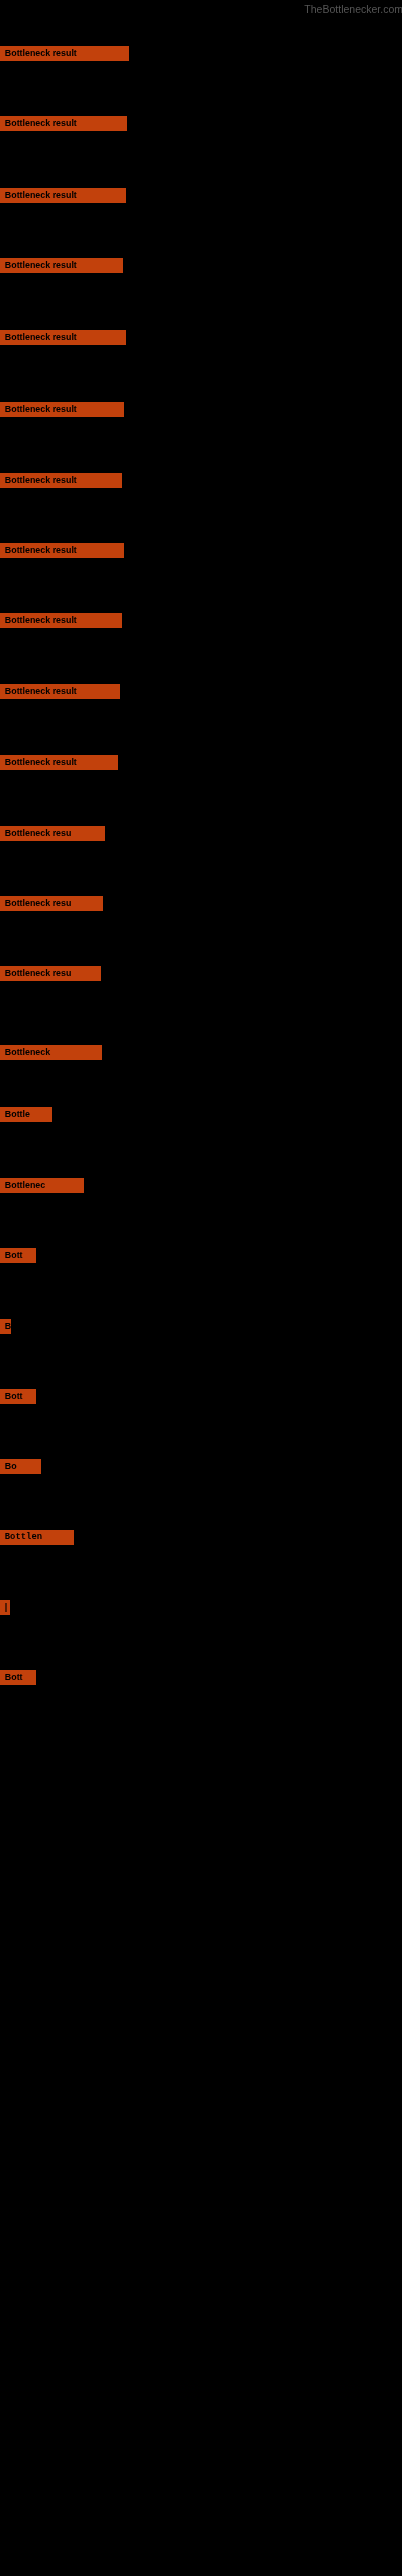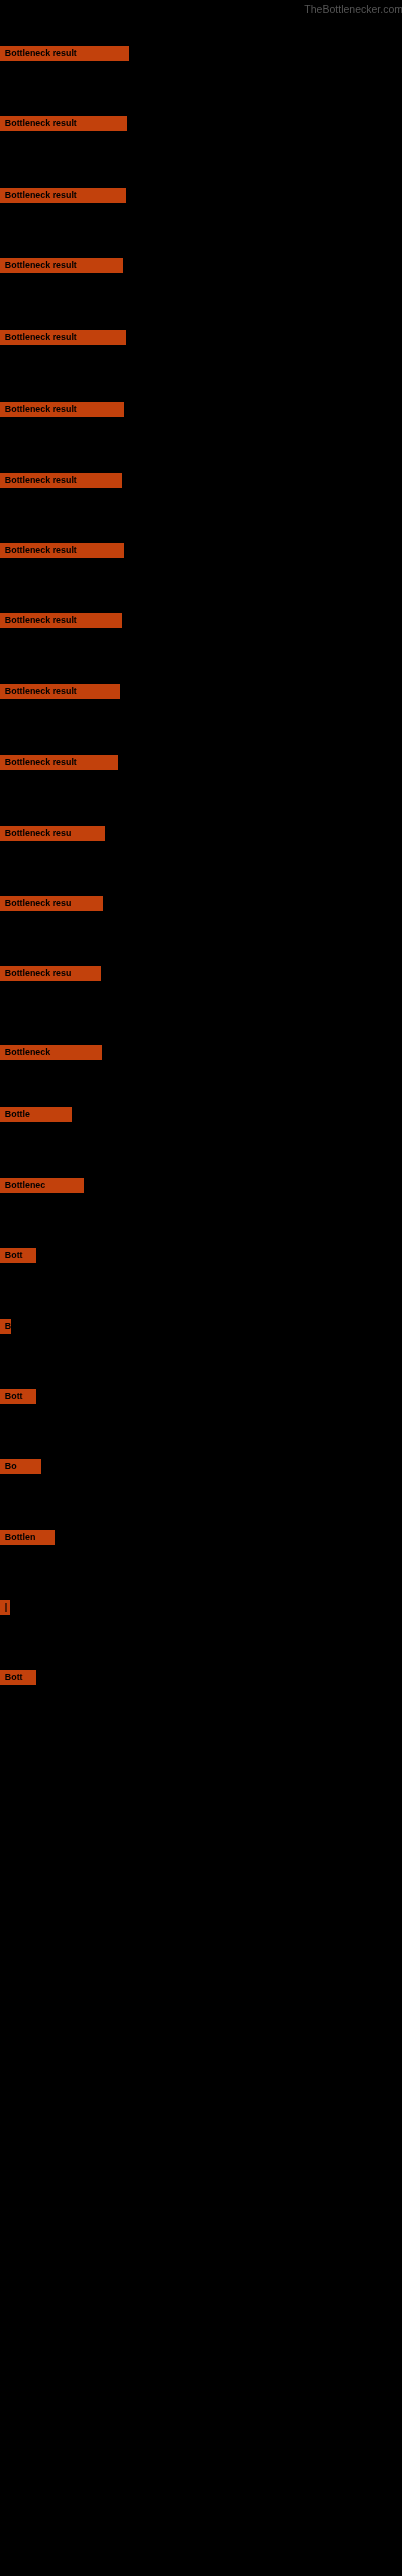--- a/index.html
+++ b/index.html
@@ -53,22 +53,22 @@
 <div class="bottleneck-badge" style="top: 402px; width: 124px;">Bottleneck result</div>
 <div class="bottleneck-badge" style="top: 473px; width: 122px;">Bottleneck result</div>
 <div class="bottleneck-badge" style="top: 543px; width: 124px;">Bottleneck result</div>
 <div class="bottleneck-badge" style="top: 613px; width: 122px;">Bottleneck result</div>
 <div class="bottleneck-badge" style="top: 684px; width: 120px;">Bottleneck result</div>
 <div class="bottleneck-badge" style="top: 755px; width: 118px;">Bottleneck result</div>
 <div class="bottleneck-badge" style="top: 826px; width: 105px;">Bottleneck resu</div>
 <div class="bottleneck-badge" style="top: 896px; width: 103px;">Bottleneck resu</div>
 <div class="bottleneck-badge" style="top: 966px; width: 101px;">Bottleneck resu</div>
 <div class="bottleneck-badge" style="top: 1037px; width: 102px; margin-top: 8px;">Bottleneck</div>
-<div class="bottleneck-badge" style="top: 1107px; width: 72px;">Bottle</div>
+<div class="bottleneck-badge" style="top: 1107px; width: 52px;">Bottle</div>
 <div class="bottleneck-badge" style="top: 1178px; width: 84px;">Bottlenec</div>
 <div class="bottleneck-badge" style="top: 1248px; width: 36px;">Bott</div>
 <div class="bottleneck-badge" style="top: 1319px; width: 11.3px;">B</div>
 <div class="bottleneck-badge" style="top: 1389px; width: 36px;">Bott</div>
 <div class="bottleneck-badge" style="top: 1459px; width: 41px;">Bo</div>
-<div class="bottleneck-badge" style="top: 1530px; width: 55px;">Bottlen</div>
+<div class="bottleneck-badge" style="top: 1530px; width: 74px; font-family: Liberation Mono, monospace;">Bottlen</div>
 <div class="bottleneck-badge" style="top: 1600px; width: 8px;">|</div>
 <div class="bottleneck-badge" style="top: 1670px; width: 36px;">Bott</div>
 
 
 </body></html>

